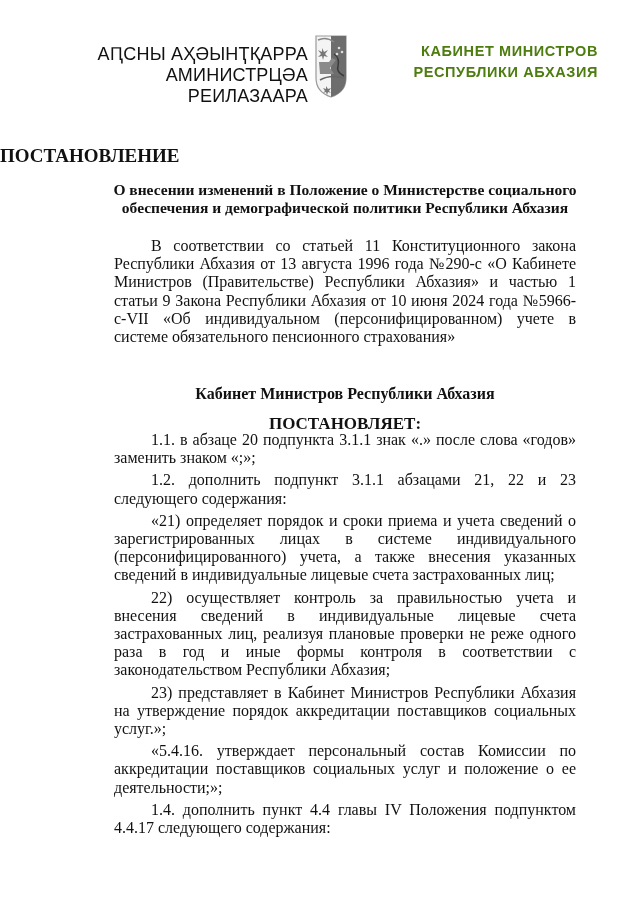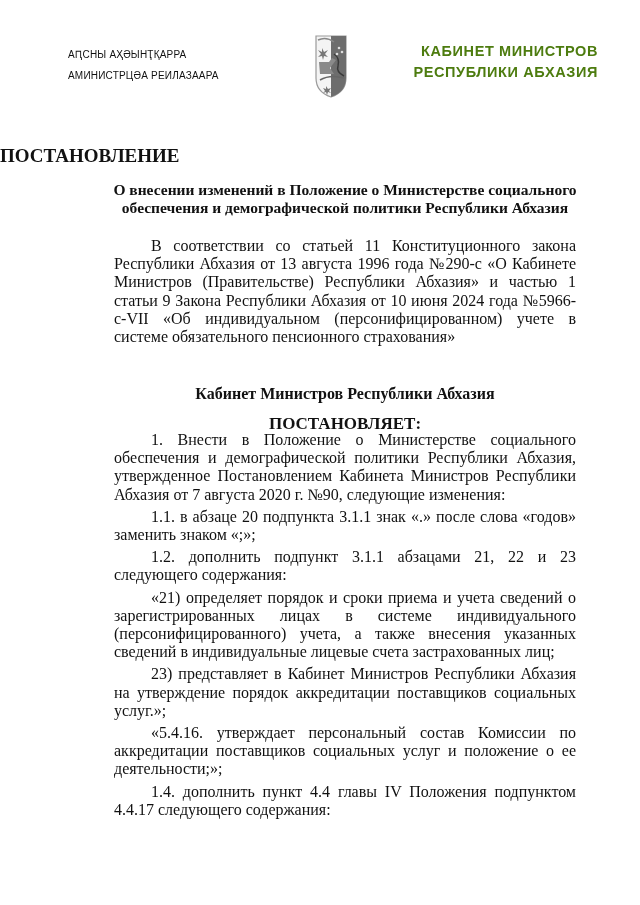--- a/index.html
+++ b/index.html
@@ -1,18 +1,18 @@
 <!DOCTYPE html>
 <html><head>
 <meta charset="utf-8">
 <style>
   html, body { margin:0; padding:0; background:#ffffff; }
   body { width:640px; height:905px; position:relative; overflow:hidden; color:#111; }
-  .hdr-left { position:absolute; left:68px; top:44px; width:240px; text-align:left;
-    font-family:"Liberation Sans", sans-serif; font-size:10px; line-height:21px; color:#111; letter-spacing:0.2px; }
+  .hdr-left { position:absolute; left:68px; top:44px; width:240px; text-align:right;
+    font-family:"Liberation Sans", sans-serif; font-size:18px; line-height:21px; color:#111; letter-spacing:0.2px; }
   .hdr-right { position:absolute; left:378px; top:41px; width:220px; text-align:right;
     font-family:"Liberation Sans", sans-serif; font-weight:bold; font-size:14.5px; line-height:21px; color:#4d7c0f; letter-spacing:0.6px; }
   .emblem { position:absolute; left:314px; top:34px; width:34px; height:64px; }
   .doc { position:absolute; left:110px; width:470px; font-family:"Liberation Serif", serif; font-size:16px; line-height:18.2px; color:#111; }
   .title { position:absolute; left:0; width:640px; top:145px; text-align:left; font-family:"Liberation Serif", serif; font-weight:bold; font-size:19px; color:#111; }
   .subtitle { position:absolute; left:110px; width:470px; top:181px; text-align:center; font-family:"Liberation Serif", serif; font-weight:bold; font-size:15.5px; line-height:18px; }
   .p { text-align:justify; margin:4px; }
   .ind { text-indent:37px; }
   .center-bold { text-align:center; font-weight:bold;margin-top:32px; }
 </style>
@@ -51,21 +51,21 @@
 
 <div class="doc" style="top:233px;">
   <p class="p ind">В соответствии со статьей 11 Конституционного закона Республики Абхазия от 13 августа 1996 года №290-с «О Кабинете Министров (Правительстве) Республики Абхазия» и частью 1 статьи 9 Закона Республики Абхазия от 10 июня 2024 года №5966-с-VII «Об индивидуальном (персонифицированном) учете в системе обязательного пенсионного страхования»</p>
 </div>
 
 <div class="doc center-bold" style="top:353px;">Кабинет Министров Республики Абхазия</div>
 
 <div class="doc center-bold" style="top:383px; font-size:17px;">ПОСТАНОВЛЯЕТ:</div>
 
 <div class="doc" style="top:427px;">
-  <p class="p ind">1. Внести в Положение о Министерстве социального обеспечения и демографической политики Республики Абхазия, утвержденное Постановлением Кабинета Министров Республики Абхазия от 7 августа 2020 г. №90, следующие изменения:</p>
   <p class="p ind">1.1. в абзаце 20 подпункта 3.1.1 знак «.» после слова «годов» заменить знаком «;»;</p>
   <p class="p ind">1.2. дополнить подпункт 3.1.1 абзацами 21, 22 и 23 следующего содержания:</p>
   <p class="p ind">«21) определяет порядок и сроки приема и учета сведений о зарегистрированных лицах в системе индивидуального (персонифицированного) учета, а также внесения указанных сведений в индивидуальные лицевые счета застрахованных лиц;</p>
+  <p class="p ind">22) осуществляет контроль за правильностью учета и внесения сведений в индивидуальные лицевые счета застрахованных лиц, реализуя плановые проверки не реже одного раза в год и иные формы контроля в соответствии с законодательством Республики Абхазия;</p>
   <p class="p ind">23) представляет в Кабинет Министров Республики Абхазия на утверждение порядок аккредитации поставщиков социальных услуг.»;</p>
   <p class="p ind">«5.4.16. утверждает персональный состав Комиссии по аккредитации поставщиков социальных услуг и положение о ее деятельности;»;</p>
   <p class="p ind">1.4. дополнить пункт 4.4 главы IV Положения подпунктом 4.4.17 следующего содержания:</p>
 
 </div>
 
 </body></html>

